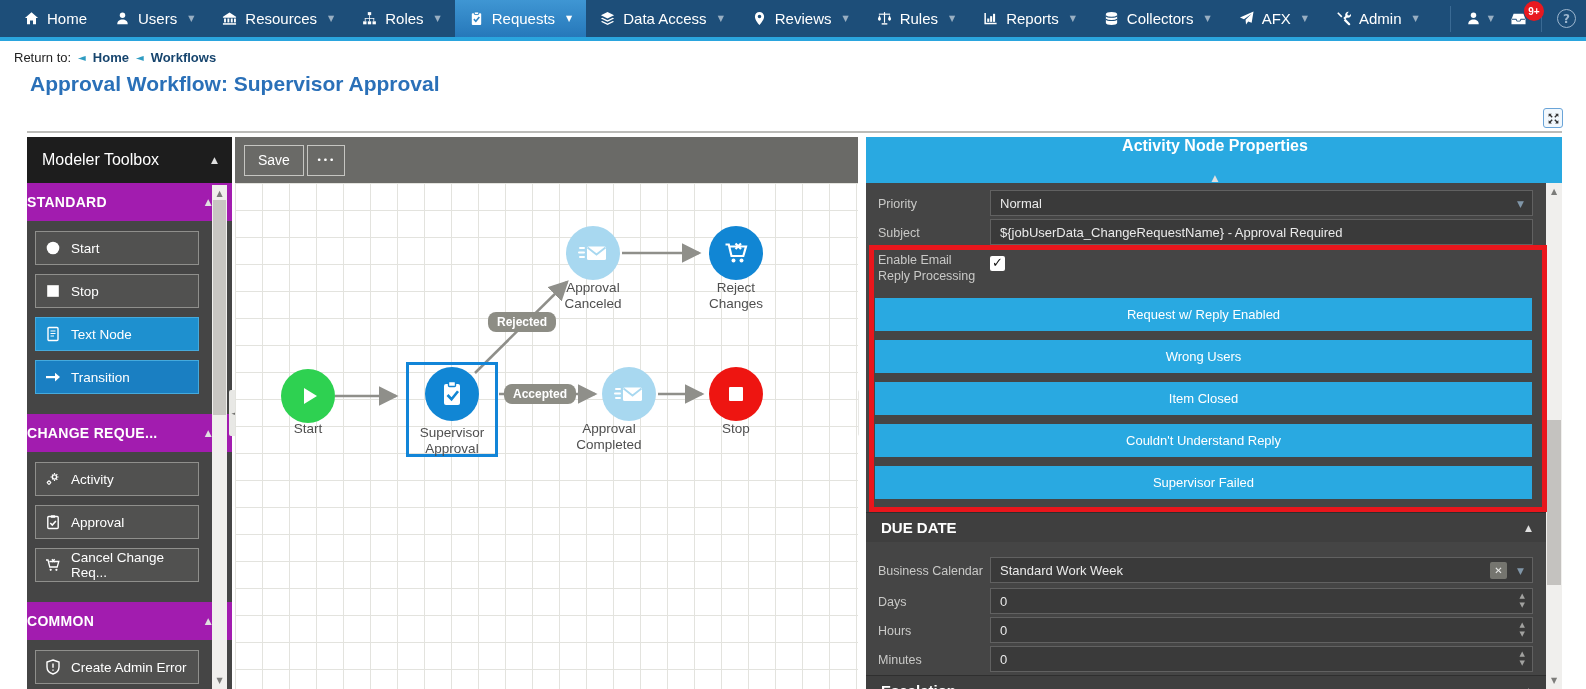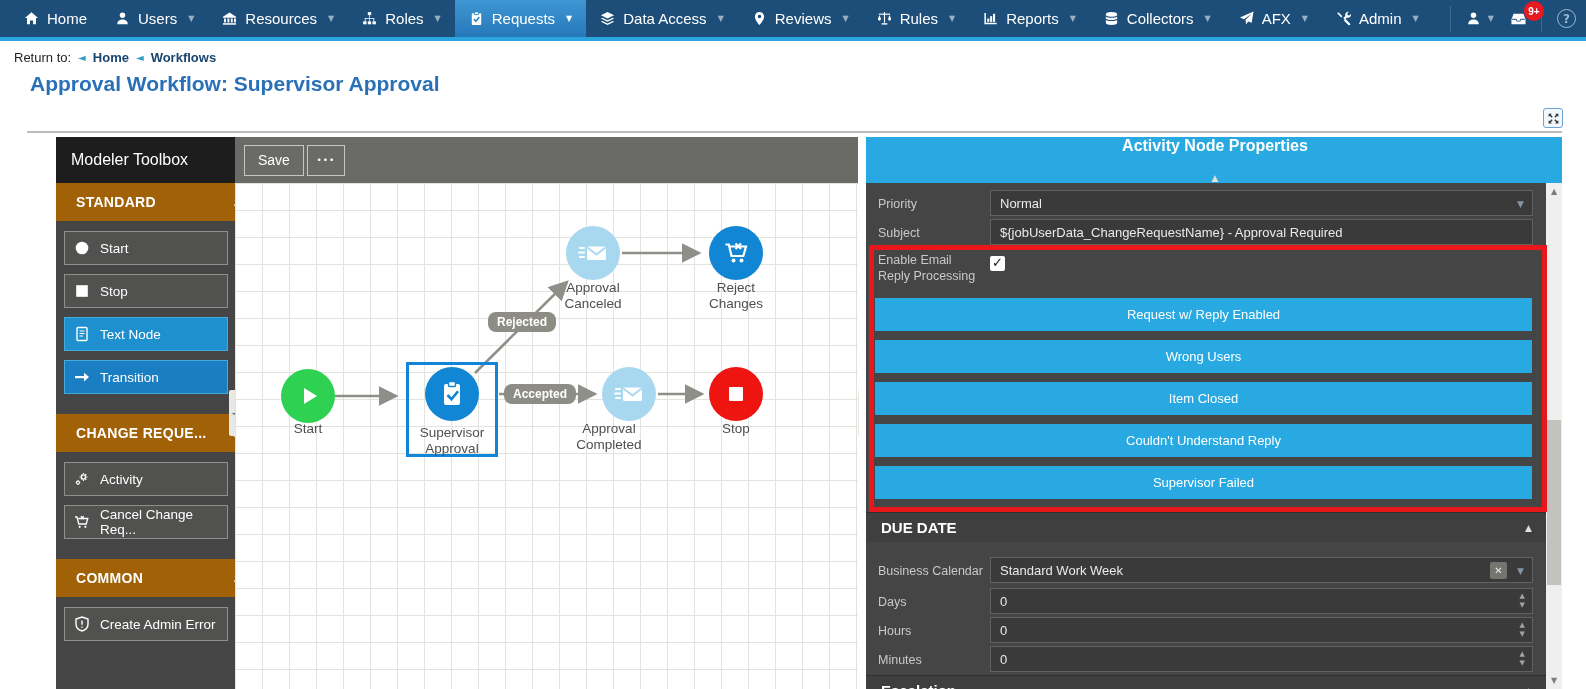--- a/index.html
+++ b/index.html
@@ -35,27 +35,27 @@
   .crumb-arrow { color:#2f9cc2; font-size:10px; }
   .crumb-link { color:#17456e; font-weight:bold; cursor:pointer; }
   .page-title { position:absolute; top:72px; left:30px; font-size:21px; font-weight:bold; color:#2a70b8; }
   .expand-btn { position:absolute; top:108px; left:1543px; width:20px; height:20px;
     border:1px solid #6aa4d8; border-radius:3px; background:#f2f8fd;
     display:flex; align-items:center; justify-content:center; cursor:pointer; }
   .expand-btn svg { width:13px; height:13px; fill:#333; }
   .modeler-top { position:absolute; top:131px; left:27px; width:1535px; height:2px; background:#bcbcb9; }
 
   
-  .toolbox { position:absolute; left:27px; top:137px; width:205px; height:552px; background:#454545;margin-left:29px; }
+  .toolbox { position:absolute; left:27px; top:137px; width:205px; height:552px; background:#454545; }
   .toolbox-header { height:46px; background:#1d1d1d; color:#fff; font-size:16px;
     display:flex; align-items:center; justify-content:space-between; padding:0 14px 0 15px; }
   .collapse-caret { color:#e0e0e0; font-size:9px; }
-  .tb-section { height:38px; background:#a16207; color:#fff; font-weight:bold; font-size:14px;
+  .tb-section { height:38px; background:#a21caf; color:#fff; font-weight:bold; font-size:14px;
     letter-spacing:.3px; display:flex; align-items:center; justify-content:space-between;
-    padding:0 20px 0 20px; cursor:pointer; }
+    padding:0 20px 0 0; cursor:pointer; }
   .tb-items { padding:10px 0 11px 0; }
   .tb-items.last { padding-bottom:0; }
   .tb-btn { width:164px; height:34px; margin:0 0 9px 8px; background:#515150;
     border:1px solid #8f8f8c; display:flex; align-items:center; gap:10px; padding:0 9px;
     color:#fff; font-size:13.5px; cursor:pointer; }
   .tb-btn.hl-1 { background:#1e90cf; border-color:#45aadd; }
   .tb-btn.hl-2 { background:#1a7fc2; border-color:#45aadd; }
   .tb-scroll { position:absolute; left:185px; top:48px; width:15px; height:504px; background:#f0efed; }
   .tb-thumb { position:absolute; top:15px; left:1px; width:13px; height:215px; background:#c8c6c2; }
   .scroll-arrow { position:absolute; left:0; width:15px; text-align:center; color:#7c7c7a; font-size:8px; }
@@ -355,20 +355,30 @@
               <path d="M9.5 2v1.3M9.5 8.7V10M13.5 6h-1.3M6.8 6H5.5M12.3 3.2l-.9.9M8 7.5l-.9.9M12.3 8.8l-.9-.9M8 4.5l-.9-.9" fill="none" stroke="#fff" stroke-width="1.2"></path>
               <circle cx="4" cy="11.6" r="1.5" fill="none" stroke="#fff" stroke-width="1.1"></circle>
               <path d="M4 9.3v.9M4 13v.9M6.3 11.6h-.9M2.6 11.6h-.9" fill="none" stroke="#fff" stroke-width="1"></path>
             </svg>
           </span>
         <span>Activity</span>
       </div>
       <div class="tb-btn">
         <span class="icon icon-16">
             <svg viewBox="0 0 16 16">
+              <rect x="2.8" y="2.5" width="10.4" height="12" rx="1" fill="none" stroke="#fff" stroke-width="1.4"></rect>
+              <rect x="5.8" y="1.2" width="4.4" height="2.6" rx=".5" fill="#fff"></rect>
+              <path d="M5.3 9l2 2.1 3.6-4.2" fill="none" stroke="#fff" stroke-width="1.5"></path>
+            </svg>
+          </span>
+        <span>Approval</span>
+      </div>
+      <div class="tb-btn">
+        <span class="icon icon-16">
+            <svg viewBox="0 0 16 16">
               <path d="M1 3h2l1.8 7h7.4l1.6-5.5H4.4" fill="none" stroke="#fff" stroke-width="1.3"></path>
               <circle cx="5.7" cy="12.8" r="1.1" fill="#fff"></circle>
               <circle cx="11.4" cy="12.8" r="1.1" fill="#fff"></circle>
               <path d="M6.9 2.2l2.8 2.8M9.7 2.2 6.9 5" fill="none" stroke="#fff" stroke-width="1.3"></path>
             </svg>
           </span>
         <span>Cancel Change Req...</span>
       </div>
     </div>
     <div class="tb-section">

